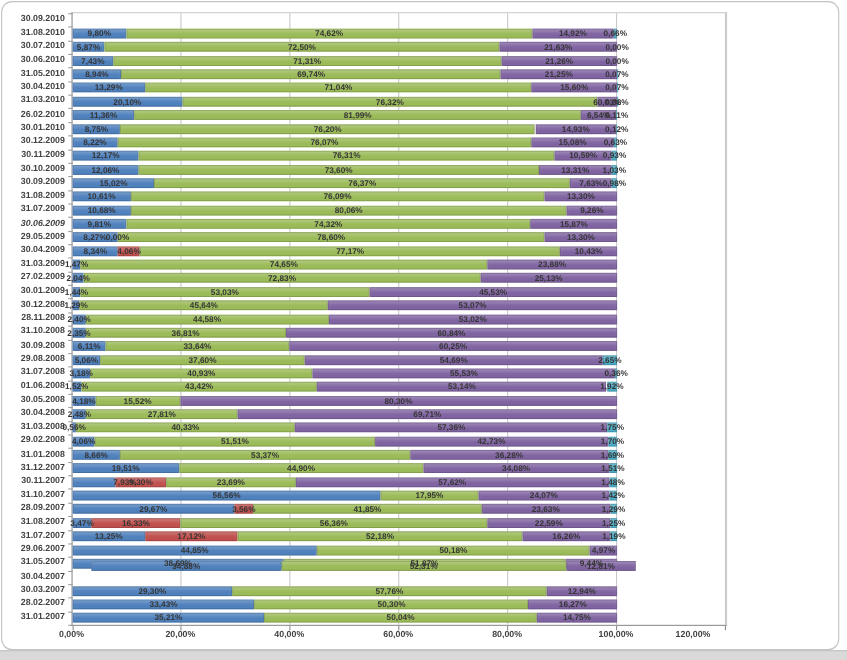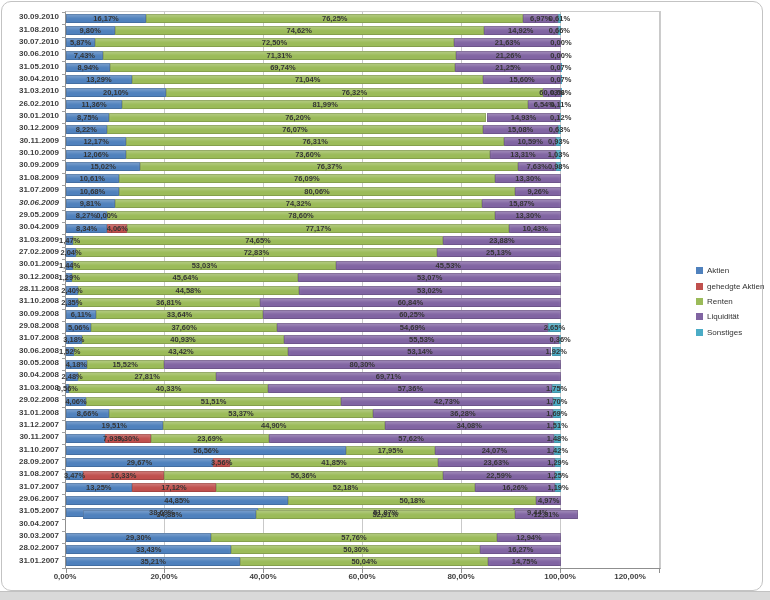--- a/index.html
+++ b/index.html
@@ -105,30 +105,20 @@
       <div class="row-tick" style="top: 444.8px;"></div>
       <div class="row-tick" style="top: 457.16px;"></div>
       <div class="row-tick" style="top: 469.51px;"></div>
       <div class="row-tick" style="top: 481.87px;"></div>
       <div class="row-tick" style="top: 494.22px;"></div>
       <div class="row-tick" style="top: 506.58px;"></div>
       <div class="row-tick" style="top: 518.93px;"></div>
       <div class="row-tick" style="top: 531.29px;"></div>
       <div class="row-tick" style="top: 543.64px;"></div>
       <div class="row-tick" style="top: 556px;"></div>
-      <div class="bar" style="top: 1.68px; width: 594px;">
-        <div class="seg" style="left: 0px; width: 80.04px; background: rgb(79, 129, 189);"></div>
-        <div class="dlabel" style="left: 40.02px;">16,17%</div>
-        <div class="seg" style="left: 80.04px; width: 377.44px; background: rgb(155, 187, 89);"></div>
-        <div class="dlabel" style="left: 268.76px;">76,25%</div>
-        <div class="seg" style="left: 457.48px; width: 34.5px; background: rgb(128, 100, 162);"></div>
-        <div class="dlabel" style="left: 474.73px;">6,97%</div>
-        <div class="seg" style="left: 491.98px; width: 3.02px; background: rgb(75, 172, 198);"></div>
-        <div class="dlabel" style="left: 493.49px;">0,61%</div>
-      </div>
       <div class="bar" style="top: 14.03px; width: 594px;">
         <div class="seg" style="left: 0px; width: 48.51px; background: rgb(79, 129, 189);"></div>
         <div class="dlabel" style="left: 24.26px;">9,80%</div>
         <div class="seg" style="left: 48.51px; width: 369.37px; background: rgb(155, 187, 89);"></div>
         <div class="dlabel" style="left: 233.19px;">74,62%</div>
         <div class="seg" style="left: 417.88px; width: 73.85px; background: rgb(128, 100, 162);"></div>
         <div class="dlabel" style="left: 454.81px;">14,92%</div>
         <div class="seg" style="left: 491.73px; width: 3.27px; background: rgb(75, 172, 198);"></div>
         <div class="dlabel" style="left: 493.37px;">0,66%</div>
       </div>
@@ -556,21 +546,21 @@
       <div class="cat-label" style="top: 220.22px;">30.04.2009</div>
       <div class="cat-label" style="top: 232.58px;">31.03.2009</div>
       <div class="cat-label" style="top: 244.93px;">27.02.2009</div>
       <div class="cat-label" style="top: 257.29px;">30.01.2009</div>
       <div class="cat-label" style="top: 269.64px;">30.12.2008</div>
       <div class="cat-label" style="top: 282px;">28.11.2008</div>
       <div class="cat-label" style="top: 294.36px;">31.10.2008</div>
       <div class="cat-label" style="top: 306.71px;">30.09.2008</div>
       <div class="cat-label" style="top: 319.07px;">29.08.2008</div>
       <div class="cat-label" style="top: 331.42px;">31.07.2008</div>
-      <div class="cat-label" style="top: 343.78px;">30.06.2008</div>
+      <div class="cat-label" style="top: 343.78px;">01.06.2008</div>
       <div class="cat-label" style="top: 356.13px;">30.05.2008</div>
       <div class="cat-label" style="top: 368.49px;">30.04.2008</div>
       <div class="cat-label" style="top: 380.84px;">31.03.2008</div>
       <div class="cat-label" style="top: 393.2px;">29.02.2008</div>
       <div class="cat-label" style="top: 405.56px;">31.01.2008</div>
       <div class="cat-label" style="top: 417.91px;">31.12.2007</div>
       <div class="cat-label" style="top: 430.27px;">30.11.2007</div>
       <div class="cat-label" style="top: 442.62px;">31.10.2007</div>
       <div class="cat-label" style="top: 454.98px;">28.09.2007</div>
       <div class="cat-label" style="top: 467.33px;">31.08.2007</div>
@@ -584,36 +574,14 @@
     </div>
   <div id="val-axis">
       <div class="x-label" style="left: 31px;">0,00%</div>
       <div class="x-label" style="left: 130px;">20,00%</div>
       <div class="x-label" style="left: 229px;">40,00%</div>
       <div class="x-label" style="left: 328px;">60,00%</div>
       <div class="x-label" style="left: 427px;">80,00%</div>
       <div class="x-label" style="left: 526px;">100,00%</div>
       <div class="x-label" style="left: 596px;">120,00%</div>
     </div>
-  <div class="legend" id="legend">
-      <div class="legend-item">
-        <div class="swatch" style="background: rgb(79, 129, 189);"></div>
-        <div class="legend-text">Aktien</div>
-      </div>
-      <div class="legend-item">
-        <div class="swatch" style="background: rgb(192, 80, 77);"></div>
-        <div class="legend-text">gehedgte Aktien</div>
-      </div>
-      <div class="legend-item">
-        <div class="swatch" style="background: rgb(155, 187, 89);"></div>
-        <div class="legend-text">Renten</div>
-      </div>
-      <div class="legend-item">
-        <div class="swatch" style="background: rgb(128, 100, 162);"></div>
-        <div class="legend-text">Liquidität</div>
-      </div>
-      <div class="legend-item">
-        <div class="swatch" style="background: rgb(75, 172, 198);"></div>
-        <div class="legend-text">Sonstiges</div>
-      </div>
-    </div>
 </div>
 <div class="bottom-band"></div>
 
 </body></html>

